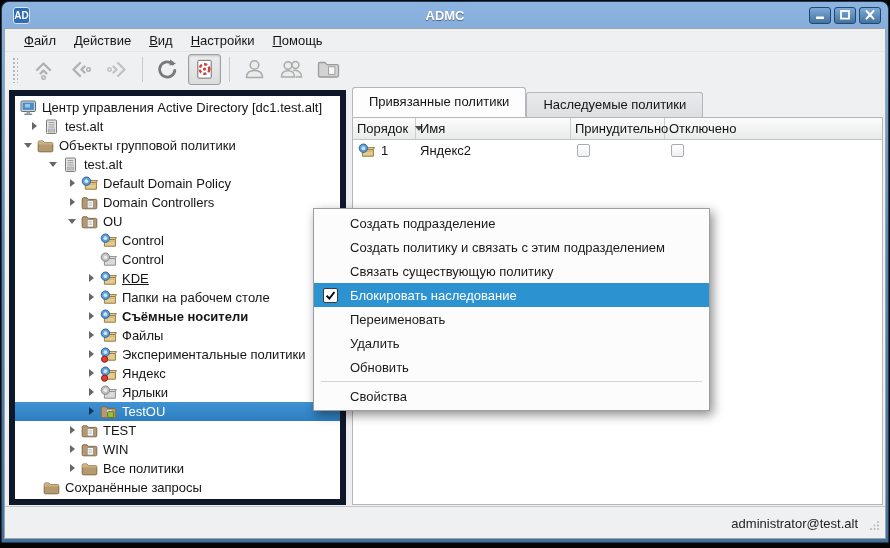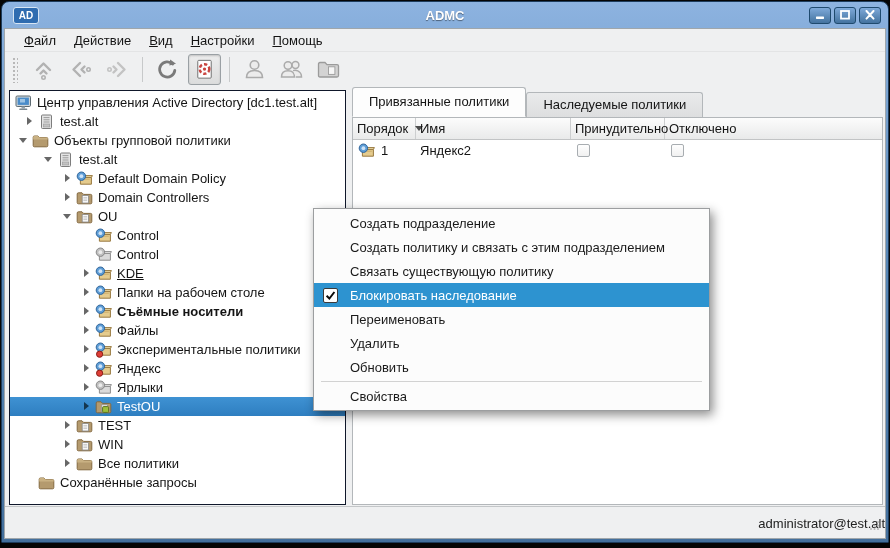--- a/index.html
+++ b/index.html
@@ -5,21 +5,21 @@
   * { box-sizing: border-box; margin:0; padding:0; }
   html,body { width:890px; height:548px; overflow:hidden; }
   body { background:#050505; position:relative; font-family:"Liberation Sans", sans-serif; }
 
   
   #window { position:absolute; left:1px; top:1px; width:888px; height:542px;
     border:1px solid #1d3c5c; border-radius:8px 8px 1px 1px;
     background:linear-gradient(#8db3e0,#5787b7 46%,#436f9c);
     padding:0 2px 3px 2px; }
   #titlebar { height:26px; display:flex; align-items:center; position:relative; }
-  #app-icon { width:26px; height:17px; margin-left:9px; border:1px solid #d7e5f3; border-radius:3px;
+  #app-icon { width:17px; height:17px; margin-left:9px; border:1px solid #d7e5f3; border-radius:3px;
     background:#2f6cb0; color:#fff; font-size:10px; font-weight:bold;
     display:flex; align-items:center; justify-content:center; z-index:2; }
   #title-text { position:absolute; left:0; right:0; text-align:center; color:#fff;
     font-weight:bold; font-size:13px; text-shadow:0 1px 1px rgba(0,0,0,.45); }
   #win-buttons { margin-left:auto; display:flex; gap:3px; margin-right:5px; z-index:2; }
   .win-btn { width:22px; height:17px; border:1px solid #1f4a6e; border-radius:3px;
     background:linear-gradient(#7ea9d9,#44739f); display:flex; align-items:center; justify-content:center; }
 
   #content { position:relative; width:882px; height:511px; background:#eff0f1; border:1px solid #9fa6ab; }
 
@@ -32,21 +32,21 @@
   #tb-handle { width:6px; height:26px; margin:0 7px 0 3px;
     background-image:radial-gradient(#b8b8b8 1px, transparent 1.2px); background-size:4px 4px; }
   .tb-btn { width:33px; height:31px; display:flex; align-items:center; justify-content:center;
     margin:0 2px; border-radius:3px; }
   .tb-btn.toggled { border:1px solid #9aa0a4; background:linear-gradient(#ececec,#dcdddd);
     box-shadow:inset 0 1px 2px rgba(0,0,0,.18); }
   .tb-sep { width:1px; height:25px; background:#c7c9ca; margin:0 6px; }
 
   
   #tree-panel { position:absolute; left:4px; top:61px; width:337px; height:415px;
-    background:#fff; border:1px solid #0f172a; overflow:hidden; padding-top:2px; }
+    background:#fff; border:6px solid #0f172a; overflow:hidden; padding-top:2px; }
   .tree-row { height:19px; display:flex; align-items:center; font-size:13px; white-space:nowrap; color:#141414; }
   .tree-row.selected { background:linear-gradient(#3f92d3,#2e7ec0); color:#fff; }
   .expander { width:13px; height:19px; position:relative; flex:none; }
   .expander.collapsed::after { content:''; position:absolute; left:3px; top:5px;
     border-left:5px solid #676767; border-top:4.5px solid transparent; border-bottom:4.5px solid transparent; }
   .expander.expanded::after { content:''; position:absolute; left:1px; top:7px;
     border-top:5px solid #676767; border-left:4.5px solid transparent; border-right:4.5px solid transparent; }
   .tree-row.selected .expander.collapsed::after { border-left-color:#14364f; }
   .tree-icon { width:17px; height:16px; margin:0 5px 0 1px; flex:none; }
   .tree-icon svg { display:block; }
@@ -66,21 +66,21 @@
     border-top:5px solid #4c4c4c; }
   .table-row { display:flex; height:21px; align-items:center; font-size:13px; color:#141414; }
   .td { display:flex; align-items:center; padding:0 4px; height:100%; }
   .td .tree-icon { margin-right:6px; }
   .checkbox { width:13px; height:13px; border:1px solid #a8adb1; border-radius:2px;
     background:linear-gradient(#fefefe,#f1f1f1); margin-left:2px; }
 
   
   #statusbar { position:absolute; left:0; top:477px; width:880px; height:33px;
     border-top:1px solid #c3c6c8; display:flex; align-items:center; justify-content:flex-end;
-    font-size:13px; color:#222; }
+    padding-right:27px; font-size:13px; color:#222; }
   #resize-grip { position:absolute; right:5px; bottom:5px; }
 
   
   #context-menu { position:absolute; left:313px; top:208px; width:397px; z-index:10;
     background:#fcfcfc; border:1px solid #9c9ea0; padding:2px 0;
     box-shadow:3px 4px 10px rgba(0,0,0,.45); }
   .cm-item { height:24px; display:flex; align-items:center; padding-left:9px; font-size:13px; color:#1a1a1a; }
   .cm-item.highlighted { background:#2d93d0; color:#fff; }
   .cm-checkslot { width:27px; flex:none; display:flex; align-items:center; }
   .cm-checkbox { width:15px; height:15px; background:#fff; border:1px solid #3a3a3a; border-radius:2px;

